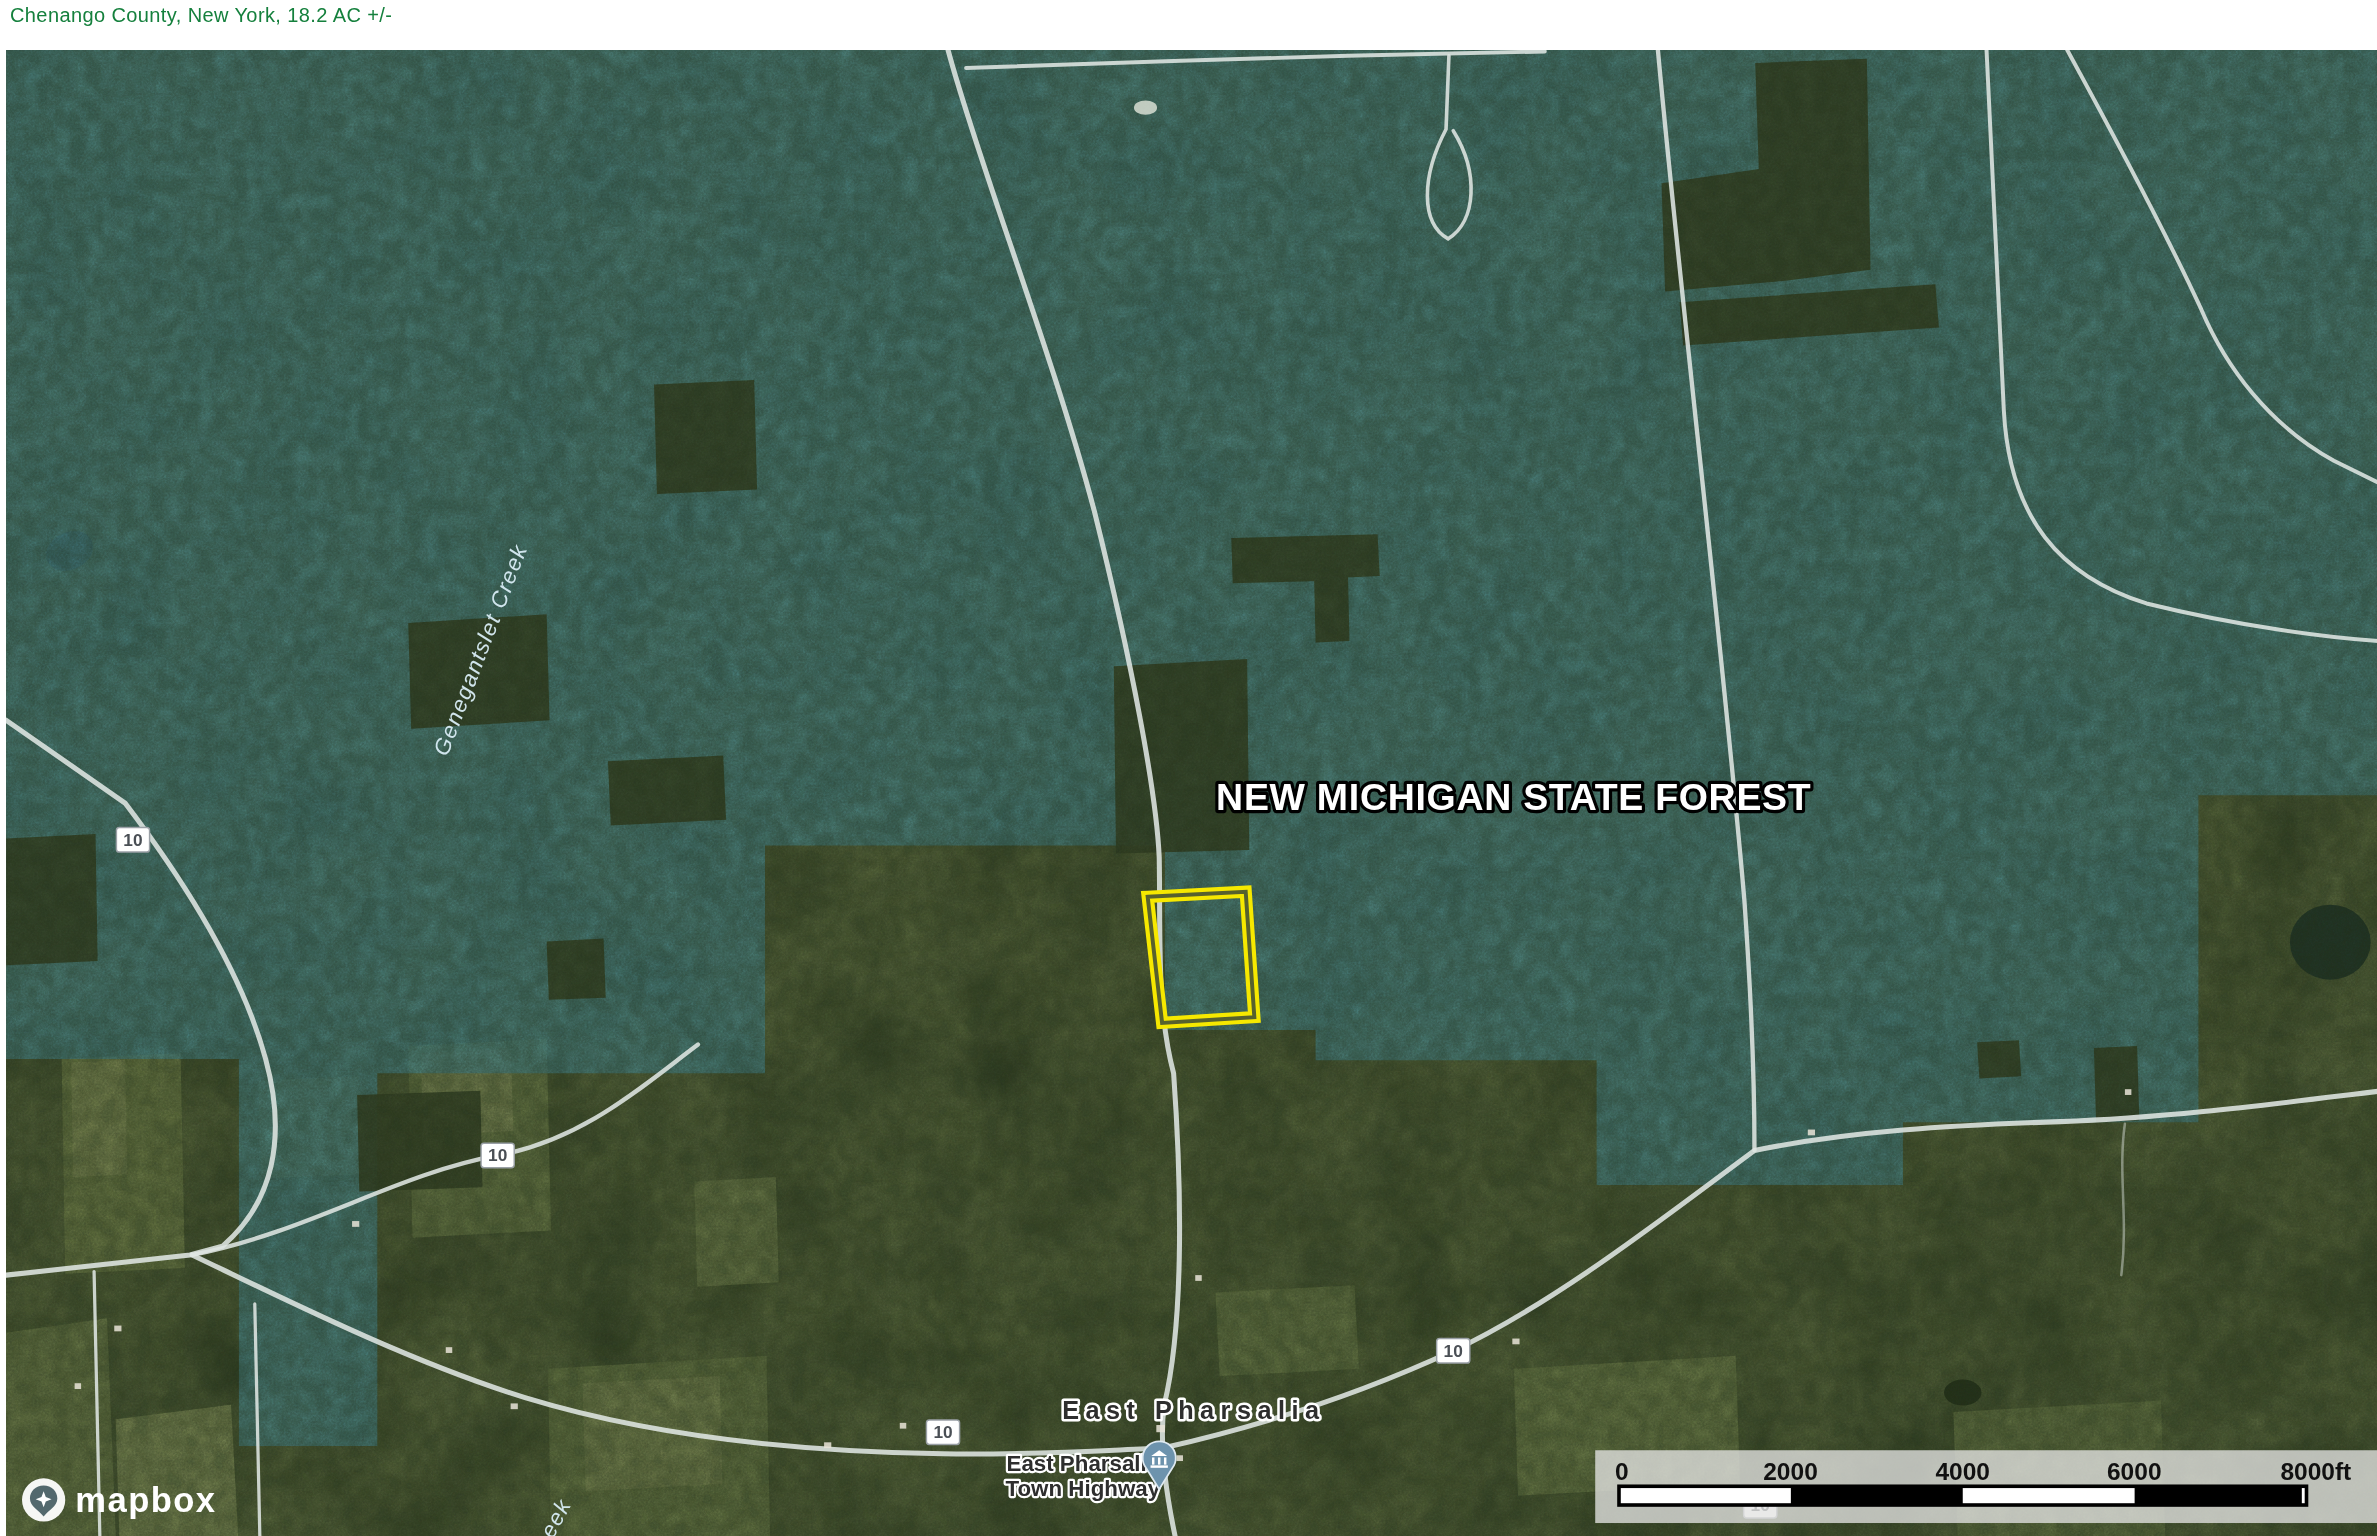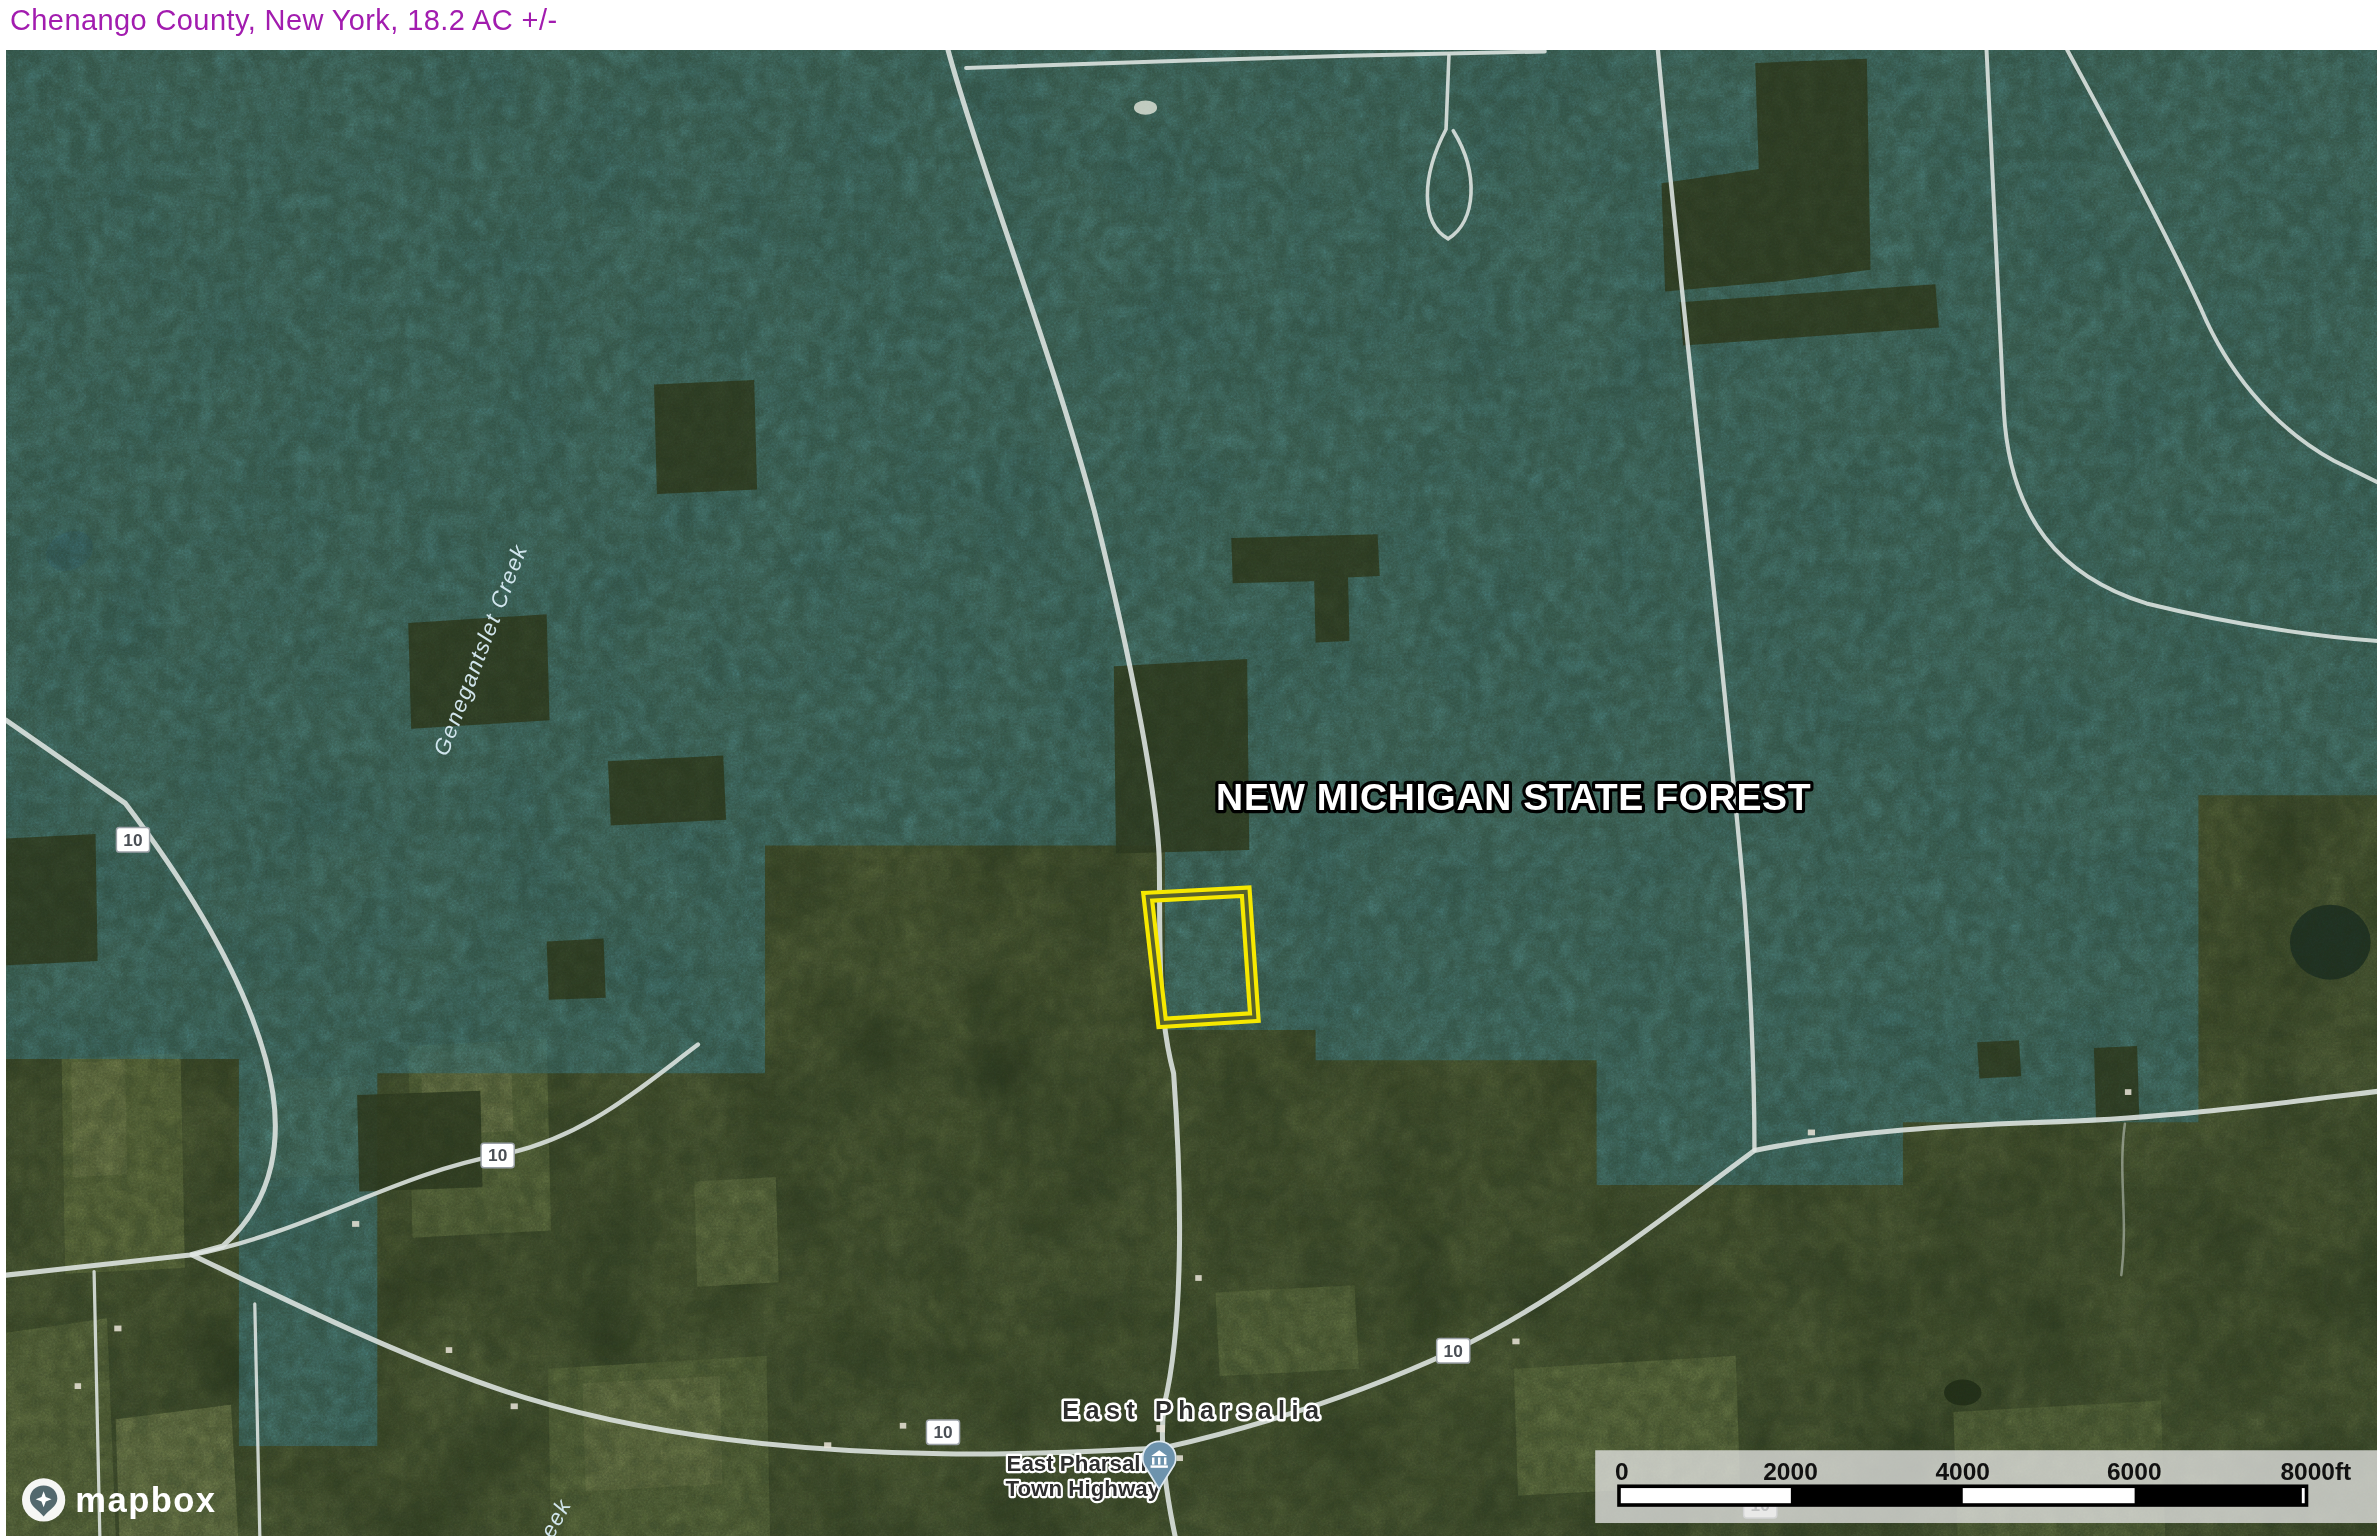--- a/index.html
+++ b/index.html
@@ -1,17 +1,17 @@
 <!DOCTYPE html>
 <html style="font-size:11.5px"><head>
 <meta charset="utf-8">
 <style>
   html,body{margin:0;padding:0;background:#ffffff;width:2377px;height:1536px;overflow:hidden;
     font-family:"Liberation Sans", sans-serif;}
-  .title{position:absolute;left:10px;top:4.3px;font-size:29px;color:#a21caf;letter-spacing:0.4px;}
+  .title{position:absolute;left:10px;top:4.3px;font-size:20px;color:#15803d;letter-spacing:0.4px;}
   .map{position:absolute;left:5.8px;top:50px;width:2372px;height:1486px;background:#4d5c39;overflow:hidden;}
   svg{display:block}
   text{font-family:"Liberation Sans", sans-serif;}
   .forest-label{font-size:52px;font-weight:bold;fill:#ffffff;stroke:#000000;stroke-width:9px;
     paint-order:stroke;stroke-linejoin:round;letter-spacing:1px;}
   .town-label{font-size:35px;font-weight:bold;fill:#2e2e2e;stroke:#ffffff;stroke-width:7px;
     paint-order:stroke;stroke-linejoin:round;letter-spacing:9px;}
   .poi-label{font-size:31px;font-weight:bold;fill:#2e2e2e;stroke:#ffffff;stroke-width:6px;
     paint-order:stroke;stroke-linejoin:round;}
   .creek-label{font-size:31px;font-style:italic;fill:#d9edf6;opacity:.95;letter-spacing:2px;}

